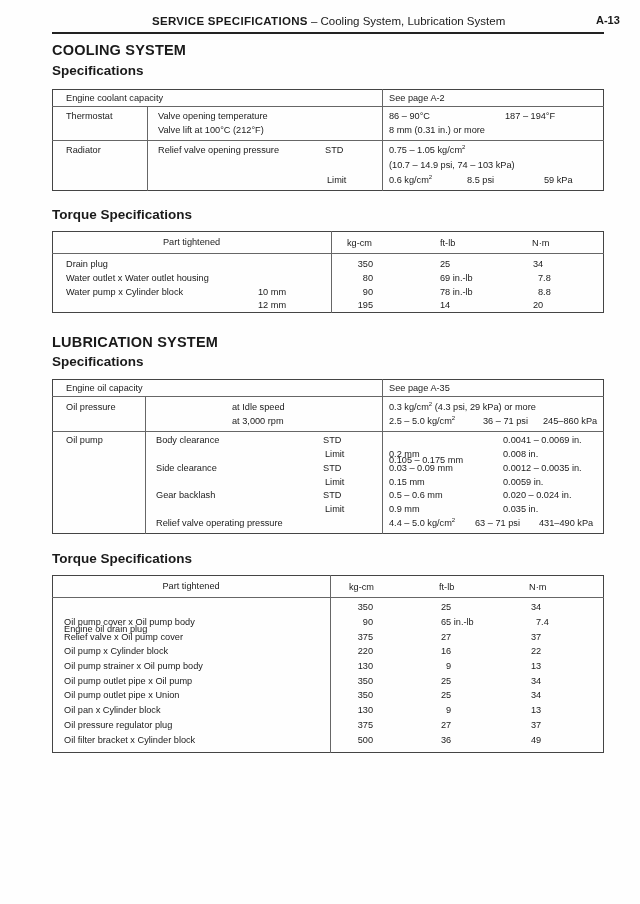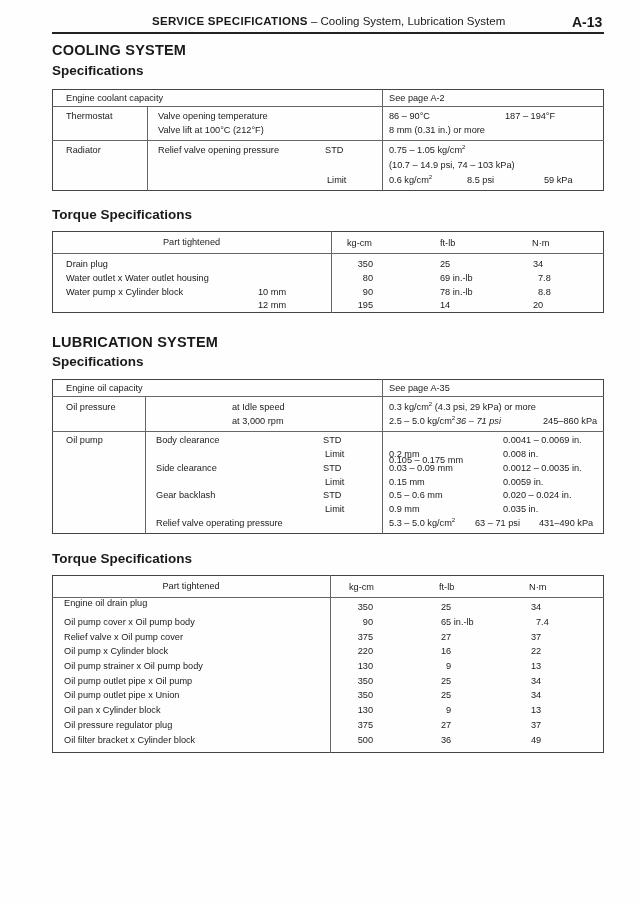--- a/index.html
+++ b/index.html
@@ -18,21 +18,21 @@
   .r { text-align:right; }
   .c { text-align:center; }
   sup { font-size:6px; line-height:0; vertical-align:4px; }
 </style>
 </head>
 <body>
 
 <div class="abs hdr" style="left:152px; top:15px;">
   <b>SERVICE SPECIFICATIONS</b><span> – Cooling System, Lubrication System</span>
 </div>
-<div class="abs" style="left:572px; top:14px; font-size:14px; font-weight:bold;">A-13</div>
+<div class="abs" style="left:596px; top:14px; font-size:11px; font-weight:bold;">A-13</div>
 <div class="rule" style="top:32px;"></div>
 
 <div class="abs h1" style="left:52px; top:42px;">COOLING SYSTEM</div>
 <div class="abs h2" style="left:52px; top:63px;">Specifications</div>
 
 <div>
   <div class="box" style="left:52px; top:89px; width:552px; height:102px;"></div>
   <div class="hl" style="left:52px; top:106px; width:552px;"></div>
   <div class="hl" style="left:52px; top:140px; width:552px;"></div>
   <div class="vl" style="left:147px; top:106px; height:85px;"></div>
@@ -109,21 +109,21 @@
   <div class="vl" style="left:382px; top:379px; height:155px;"></div>
 
   <div class="t" style="left:66px; top:383px;">Engine oil capacity</div>
   <div class="t" style="left:389px; top:383px;">See page A-35</div>
 
   <div class="t" style="left:66px; top:402px;">Oil pressure</div>
   <div class="t" style="left:232px; top:402px;">at Idle speed</div>
   <div class="t" style="left:232px; top:416px;">at 3,000 rpm</div>
   <div class="t" style="left:389px; top:402px;"><span>0.3 kg/cm</span><sup>2</sup> <span>(4.3 psi, 29 kPa) or more</span></div>
   <div class="t" style="left:389px; top:416px;"><span>2.5 – 5.0 kg/cm</span><sup>2</sup></div>
-  <div class="t" style="left:456px; top:416px;font-style:italic;">36 – 71 psi</div>
+  <div class="t" style="left:483px; top:416px;">36 – 71 psi</div>
   <div class="t" style="left:543px; top:416px;">245–860 kPa</div>
 
   <div class="t" style="left:66px; top:435px;">Oil pump</div>
 
   <div>
     <div class="t" style="left:156px; top:435px;">Body clearance</div>
     <div class="t" style="left:323px; top:435px;">STD</div>
     <div class="t" style="left:389px; top:435px;margin-top:20px;">0.105 – 0.175 mm</div>
     <div class="t" style="left:503px; top:435px;">0.0041 – 0.0069 in.</div>
   </div>
@@ -149,40 +149,40 @@
     <div class="t" style="left:389px; top:490px;">0.5 – 0.6 mm</div>
     <div class="t" style="left:503px; top:490px;">0.020 – 0.024 in.</div>
   </div>
   <div>
     <div class="t" style="left:325px; top:504px;">Limit</div>
     <div class="t" style="left:389px; top:504px;">0.9 mm</div>
     <div class="t" style="left:503px; top:504px;">0.035 in.</div>
   </div>
   <div>
     <div class="t" style="left:156px; top:518px;">Relief valve operating pressure</div>
-    <div class="t" style="left:389px; top:518px;"><span>5.3 – 5.0 kg/cm</span><sup>2</sup></div>
+    <div class="t" style="left:389px; top:518px;"><span>4.4 – 5.0 kg/cm</span><sup>2</sup></div>
     <div class="t" style="left:475px; top:518px;">63 – 71 psi</div>
     <div class="t" style="left:539px; top:518px;">431–490 kPa</div>
   </div>
 </div>
 
 <div class="abs h2" style="left:52px; top:551px;">Torque Specifications</div>
 
 <div>
   <div class="box" style="left:52px; top:575px; width:552px; height:178px;"></div>
   <div class="hl" style="left:52px; top:597px; width:552px;"></div>
   <div class="vl" style="left:330px; top:575px; height:178px;"></div>
 
   <div class="t c" style="left:52px; width:278px; top:581px;">Part tightened</div>
   <div class="t" style="left:349px; top:582px;">kg-cm</div>
   <div class="t" style="left:439px; top:582px;">ft-lb</div>
   <div class="t" style="left:529px; top:582px;">N·m</div>
 
   <div>
-    <div class="t" style="left:64px; top:598px;">Engine oil drain plug</div>
+    <div class="t" style="left:64px; top:624px;">Engine oil drain plug</div>
     <div class="t r" style="left:330px; width:43px; top:602px;">350</div>
     <div class="t" style="left:441px; top:602px;">25</div>
     <div class="t" style="left:531px; top:602px;">34</div>
   </div>
   <div>
     <div class="t" style="left:64px; top:617px;">Oil pump cover  x  Oil pump body</div>
     <div class="t r" style="left:330px; width:43px; top:617px;">90</div>
     <div class="t" style="left:441px; top:617px;">65 in.-lb</div>
     <div class="t" style="left:536px; top:617px;">7.4</div>
   </div>

